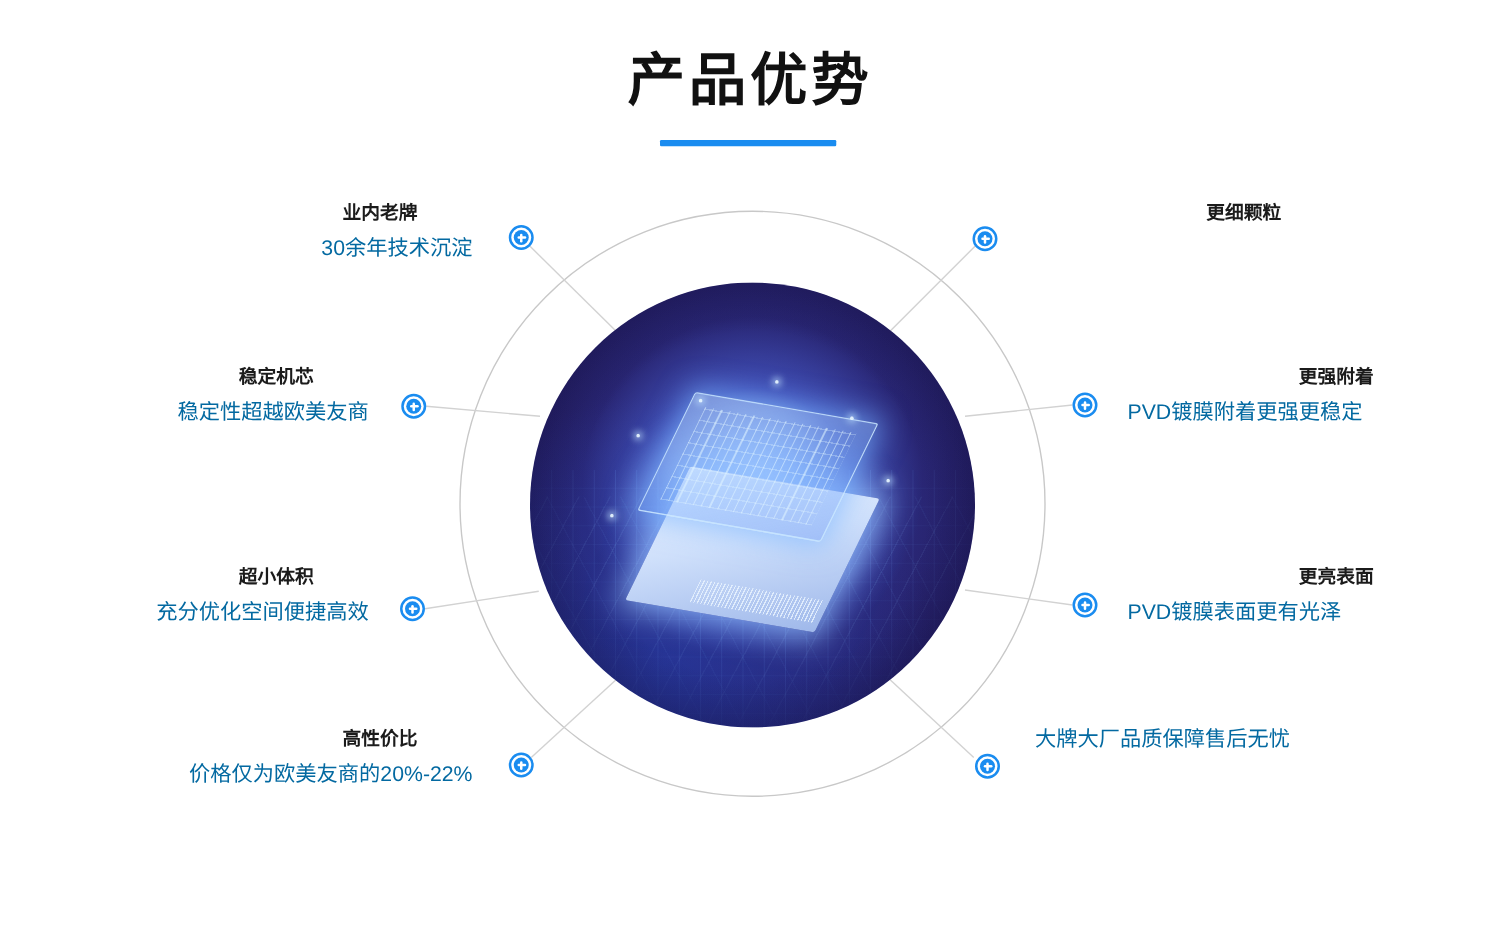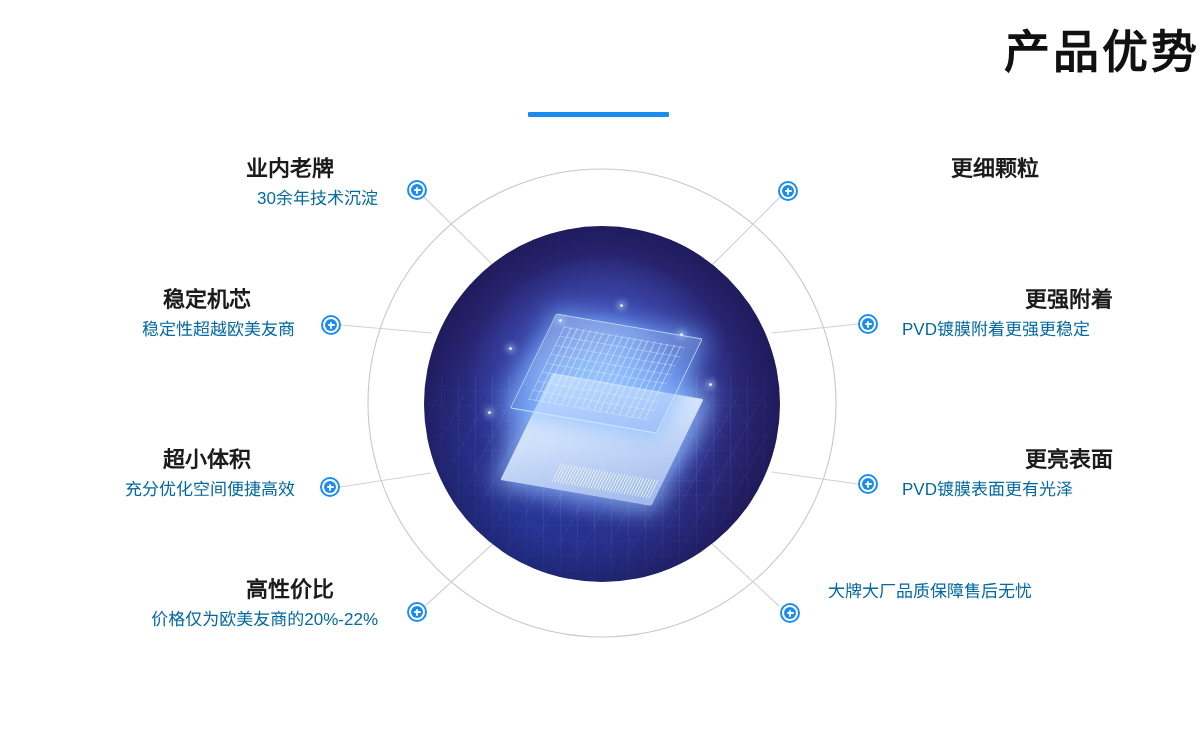--- a/index.html
+++ b/index.html
@@ -30,23 +30,22 @@
     top: 22px;
     width: 1200px;
     text-align: center;
   }
   .page-title {
     font-size: 46px;
     line-height: 60px;
     font-weight: 700;
     letter-spacing: 3px;
     color: #111111;
-    margin: 0;
+    margin: 12px;
     font-family: "Liberation Sans", "DejaVu Sans", sans-serif;
-    text-align: right;
   }
   .title-underline {
     position: absolute;
     left: 528px;
     top: 90px;
     width: 141px;
     height: 5px;
     background: #1a8cf0;
     border-radius: 1px;
   }
@@ -233,26 +232,25 @@
   }
 
   
   .callout {
     position: absolute;
     width: 330px;
   }
   .callout.left  { text-align: right; }
   .callout.right { text-align: left; }
   .callout-title {
-    font-size: 22px;
+    font-size: 15px;
     line-height: 28px;
     font-weight: 700;
     color: #1b1b1b;
     white-space: nowrap;
-    font-family: Liberation Mono, monospace;
   }
   .callout.left .callout-title  { padding-right: 44px; }
   .callout.right .callout-title { padding-left: 4px; text-align: center; }
   .callout-desc {
     font-size: 17px;
     line-height: 28px;
     font-weight: 400;
     color: #0369a1;
     white-space: nowrap;
   }

